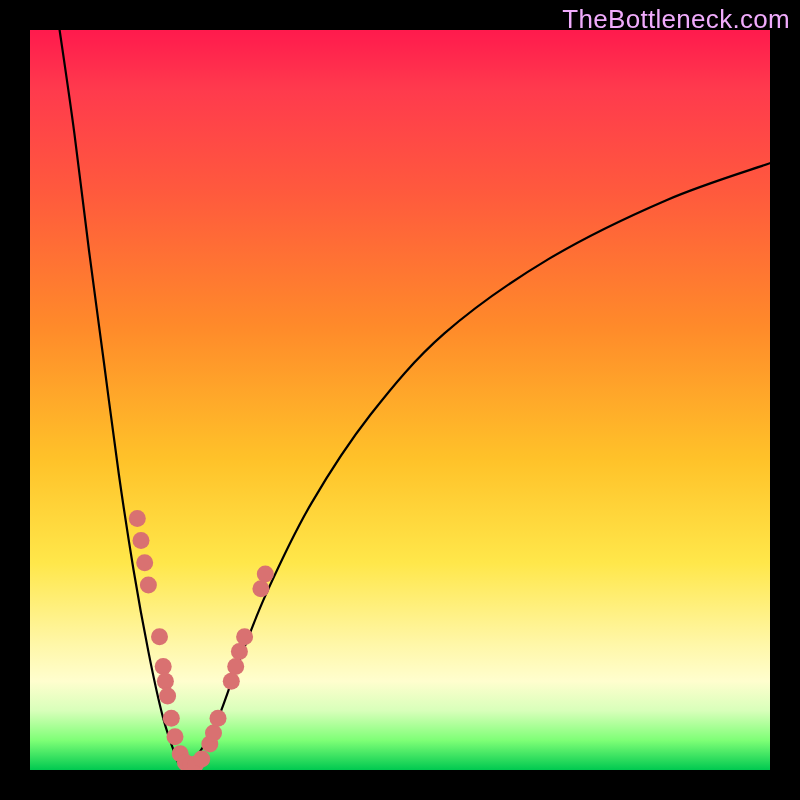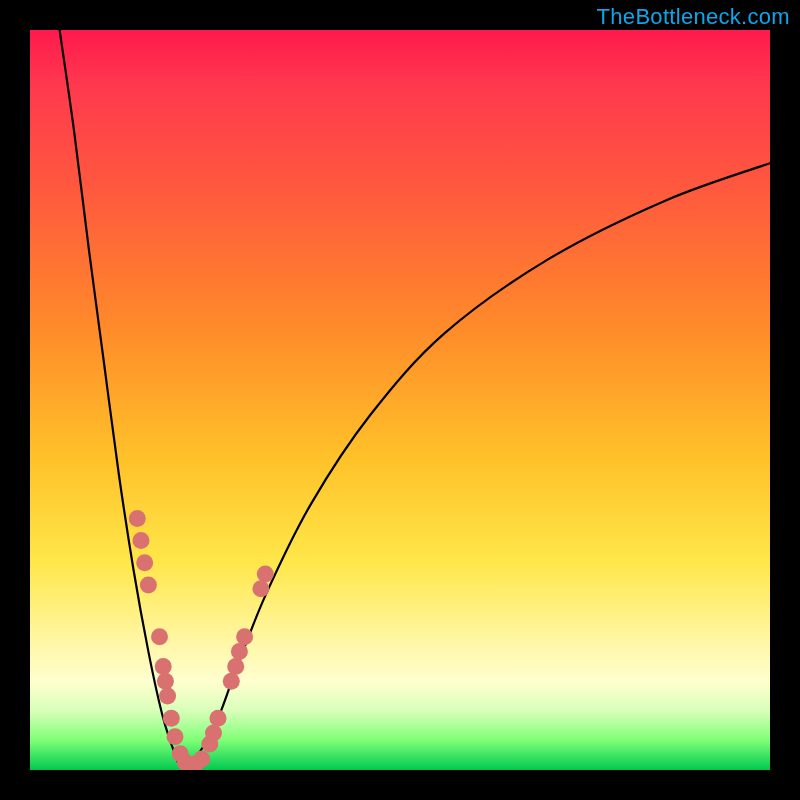--- a/index.html
+++ b/index.html
@@ -38,22 +38,22 @@
       #fffece 88%,
       #d8ffba 92%,
       #7eff76 96%,
       #00c950 100%
     );
   }
   .watermark {
     position: absolute;
     top: 4px;
     right: 10px;
-    color: #0ea5e9;
-    font-size: 22px;
+    color: #f0abfc;
+    font-size: 26px;
     letter-spacing: 0.3px;
     font-weight: 500;
     user-select: none;
   }
   svg.curves {
     position: absolute;
     left: 0;
     top: 0;
     width: 740px;
     height: 740px;

